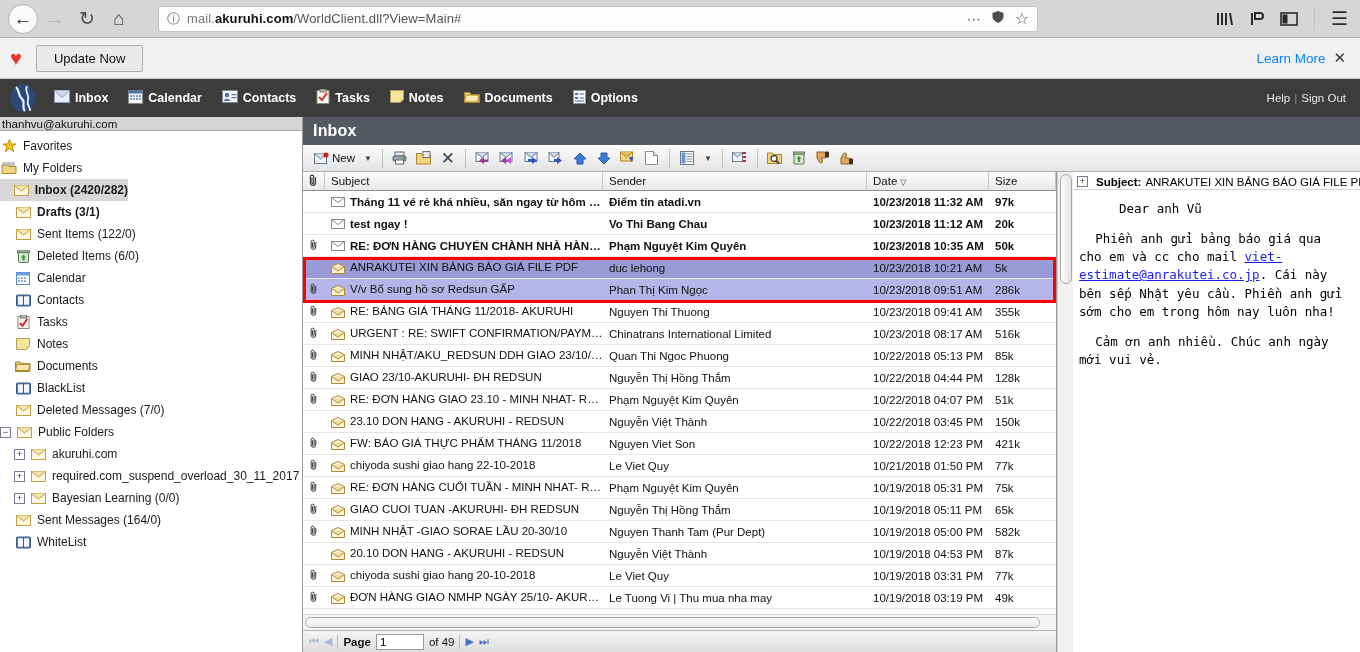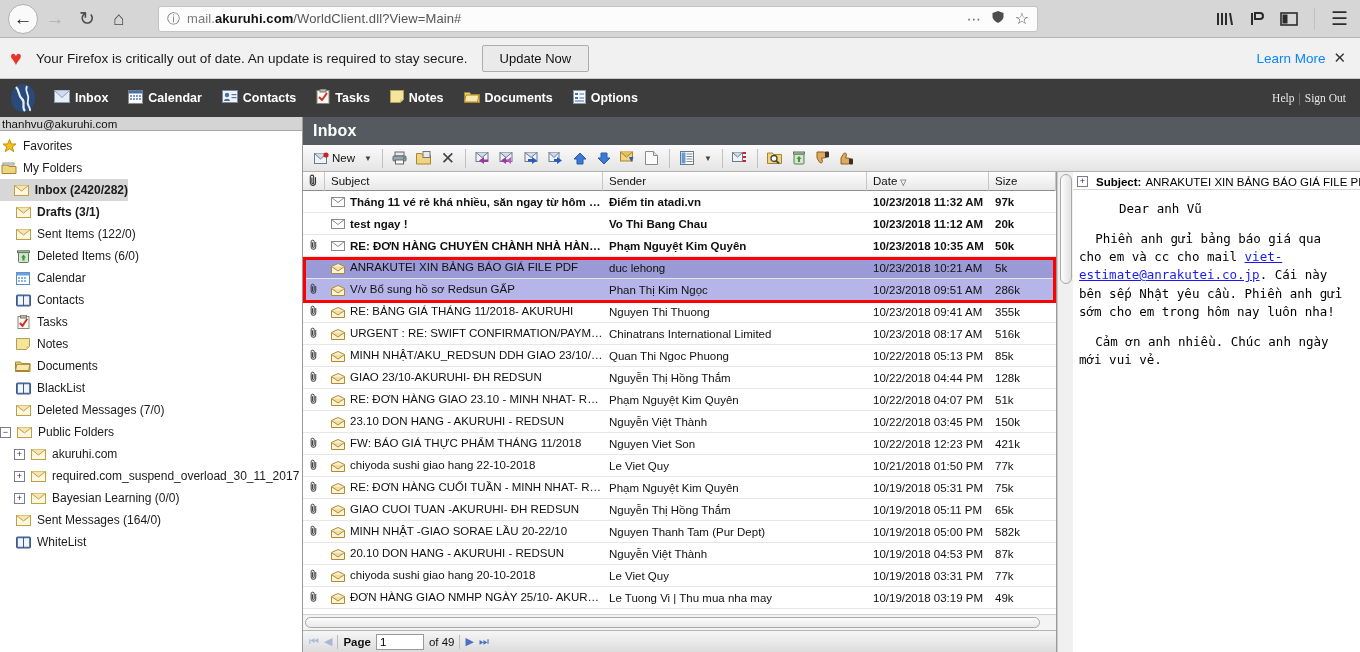--- a/index.html
+++ b/index.html
@@ -55,21 +55,21 @@
   
   .wc-nav {
     height:38px; background:#3c3c3c; display:flex; align-items:center;
     padding:0 8px; gap:0; color:#fff;
   }
   .wc-logo { width:30px; height:32px; display:flex; align-items:center; justify-content:center; margin-right:6px;}
   .wc-item {
     display:flex; align-items:center; gap:5px; padding:0 10px; height:38px;
     font-size:12.5px; font-weight:700; color:#fff; white-space:nowrap;
   }
-  .wc-right { margin-left:auto; display:flex; align-items:center; gap:4px; font-size:11.5px; color:#e8e8e8; padding-right:6px;font-family:Liberation Serif, serif;}
+  .wc-right { margin-left:auto; display:flex; align-items:center; gap:4px; font-size:11.5px; color:#e8e8e8; padding-right:6px;}
   .wc-right span.sep { color:#888; }
 
   
   .app { display:flex; height:calc(652px - 38px - 41px - 38px); }
 
   
   .sidebar { width:303px; border-right:1px solid #9a9a9a; background:#fff; display:flex; flex-direction:column; }
   .account-bar {
     height:14px; background:#d4d4d4; border-bottom:1px solid #a8a8a8;
     display:flex; align-items:center; padding-left:2px; font-size:11.5px; color:#111;
@@ -222,21 +222,20 @@
           <rect x="2.5" y="3.5" width="5" height="9" fill="#2b2b2b"></rect>
         </svg>
     </span>
     <span class="chrome-sep"></span>
     <span class="chrome-icon" style="font-size:19px;">☰</span>
   </div>
 </div>
 
 <div class="notif">
   <span class="heart">♥</span>
-  <span class="notif-text">Your Firefox is critically out of date. An update is required to stay secure.</span>
   <button class="update-btn">Update Now</button>
   <span class="notif-right">
     <a class="learn-more">Learn More</a>
     <span class="notif-close">✕</span>
   </span>
 </div>
 
 <div class="wc-nav">
   <div class="wc-logo">
     <svg width="28" height="30" viewBox="0 0 28 30">
@@ -871,21 +870,21 @@
               <div class="c-date">10/19/2018 05:11 PM</div>
               <div class="c-size">65k</div>
             </div>
             <div class="row">
               <div class="c-att"><svg width="8" height="12" viewBox="0 0 9 13">
                   <path d="M6.5 3.2 v5.6 a2.6 2.6 0 0 1 -5.2 0 V2.8 a1.7 1.7 0 0 1 3.4 0 v5.9 a0.9 0.9 0 0 1 -1.8 0 V3.4" fill="none" stroke="#333" stroke-width="1.1"></path>
                 </svg></div>
               <div class="c-sub"><svg class="env-ico" width="14" height="11" viewBox="0 0 14 11">
                   <path d="M0.5 10.5 V3.5 L7 0.5 L13.5 3.5 v7 z" fill="#fdf3d8" stroke="#b08a30"></path>
                   <path d="M0.5 3.5 L7 8 L13.5 3.5" fill="#f0dfa8" stroke="#b08a30"></path>
-                </svg><span>MINH NHẬT -GIAO SORAE LẦU 20-22/10</span></div>
+                </svg><span>MINH NHẬT -GIAO SORAE LẦU 20-30/10</span></div>
               <div class="c-sen">Nguyen Thanh Tam (Pur Dept)</div>
               <div class="c-date">10/19/2018 05:00 PM</div>
               <div class="c-size">582k</div>
             </div>
             <div class="row">
               <div class="c-att"></div>
               <div class="c-sub"><svg class="env-ico" width="14" height="11" viewBox="0 0 14 11">
                   <path d="M0.5 10.5 V3.5 L7 0.5 L13.5 3.5 v7 z" fill="#fdf3d8" stroke="#b08a30"></path>
                   <path d="M0.5 3.5 L7 8 L13.5 3.5" fill="#f0dfa8" stroke="#b08a30"></path>
                 </svg><span>20.10 DON HANG - AKURUHI - REDSUN</span></div>

